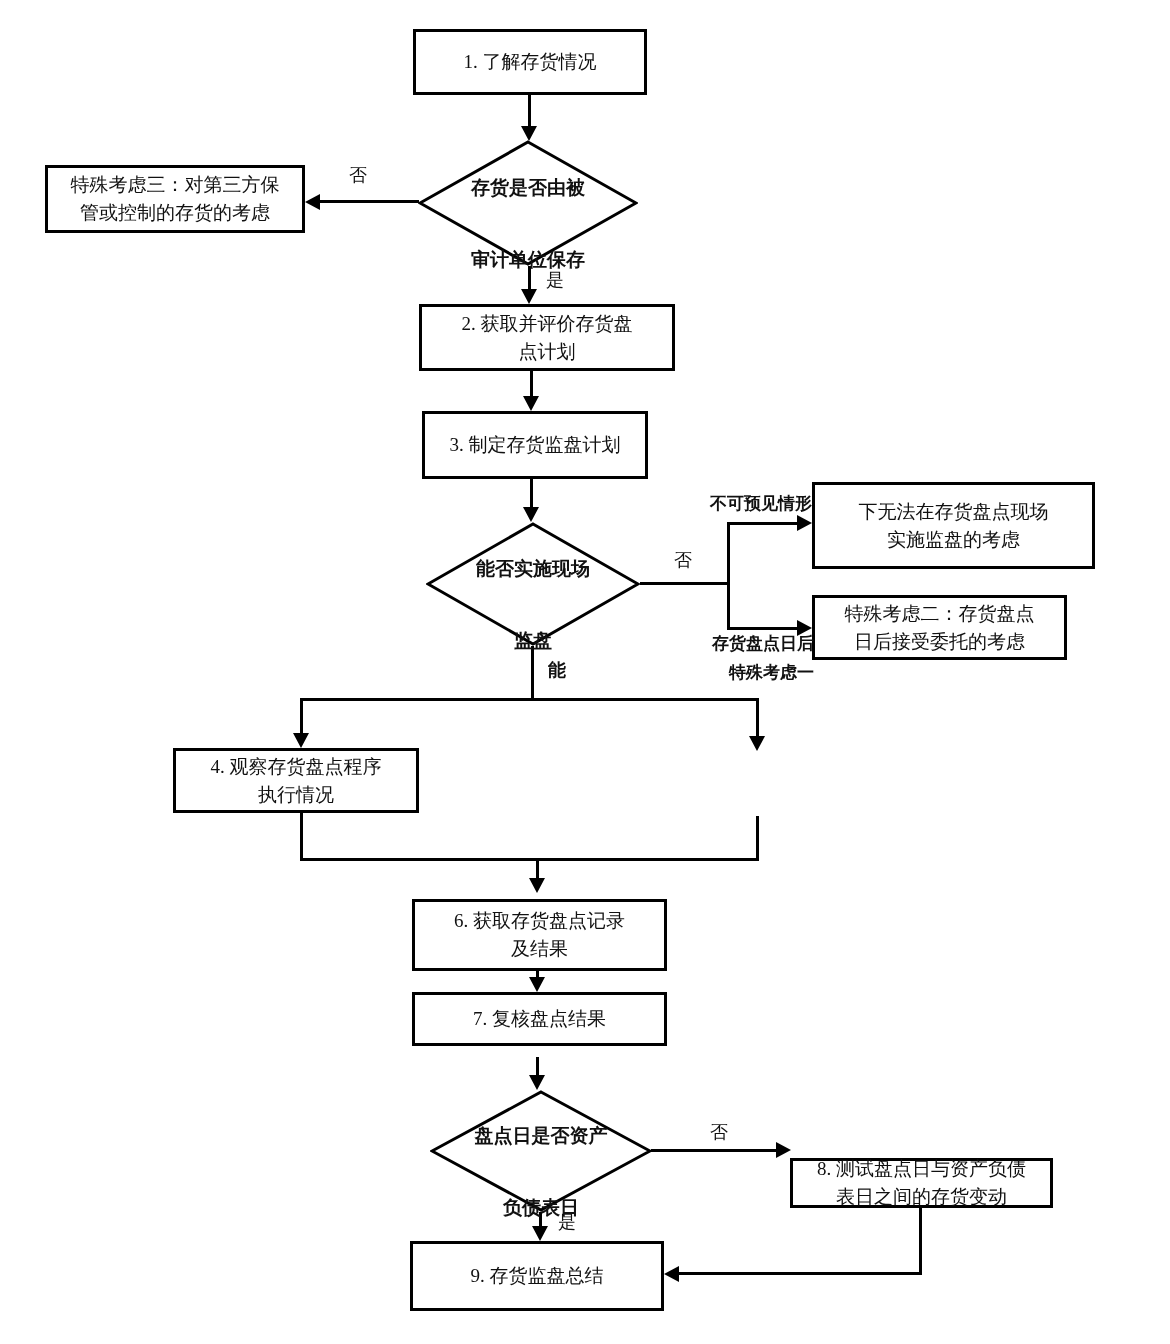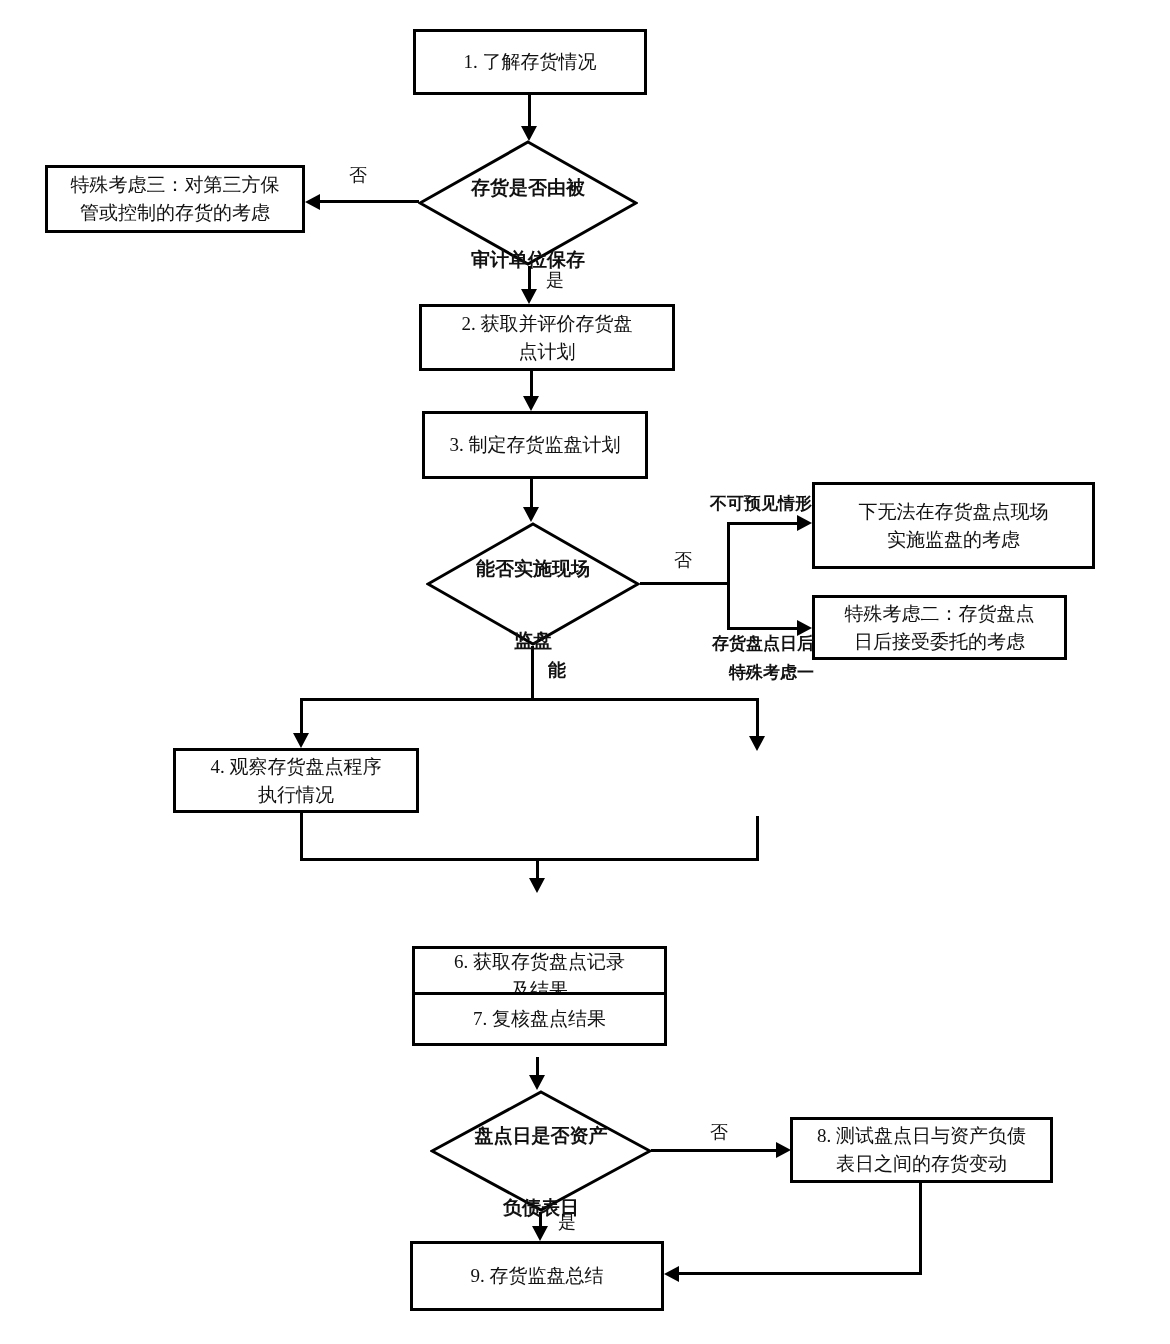--- a/index.html
+++ b/index.html
@@ -115,28 +115,28 @@
       <span class="line">实施监盘的考虑</span>
     </div>
   <div class="box" style="left:812px;top:595px;width:255px;height:65px">
       <span class="line">特殊考虑二：存货盘点</span>
       <span class="line">日后接受委托的考虑</span>
     </div>
   <div class="box" style="left:173px;top:748px;width:246px;height:65px">
       <span class="line">4. 观察存货盘点程序</span>
       <span class="line">执行情况</span>
     </div>
-  <div class="box" style="left:412px;top:946px;width:255px;height:59px">
+  <div class="box" style="left:412px;top:899px;width:255px;height:72px">
       <span class="line">6. 获取存货盘点记录</span>
       <span class="line">及结果</span>
     </div>
   <div class="box" style="left:412px;top:992px;width:255px;height:54px">
       <span class="line">7. 复核盘点结果</span>
     </div>
-  <div class="box" style="left:790px;top:1117px;width:263px;height:66px">
+  <div class="box" style="left:790px;top:1158px;width:263px;height:50px">
       <span class="line">8. 测试盘点日与资产负债</span>
       <span class="line">表日之间的存货变动</span>
     </div>
   <div class="box" style="left:410px;top:1241px;width:254px;height:70px">
       <span class="line">9. 存货监盘总结</span>
     </div>
 
   <svg class="diamond" style="left:418px;top:140px" width="220" height="126">
     <polygon points="110,2 218,63 110,124 2,63"></polygon>
   </svg>

